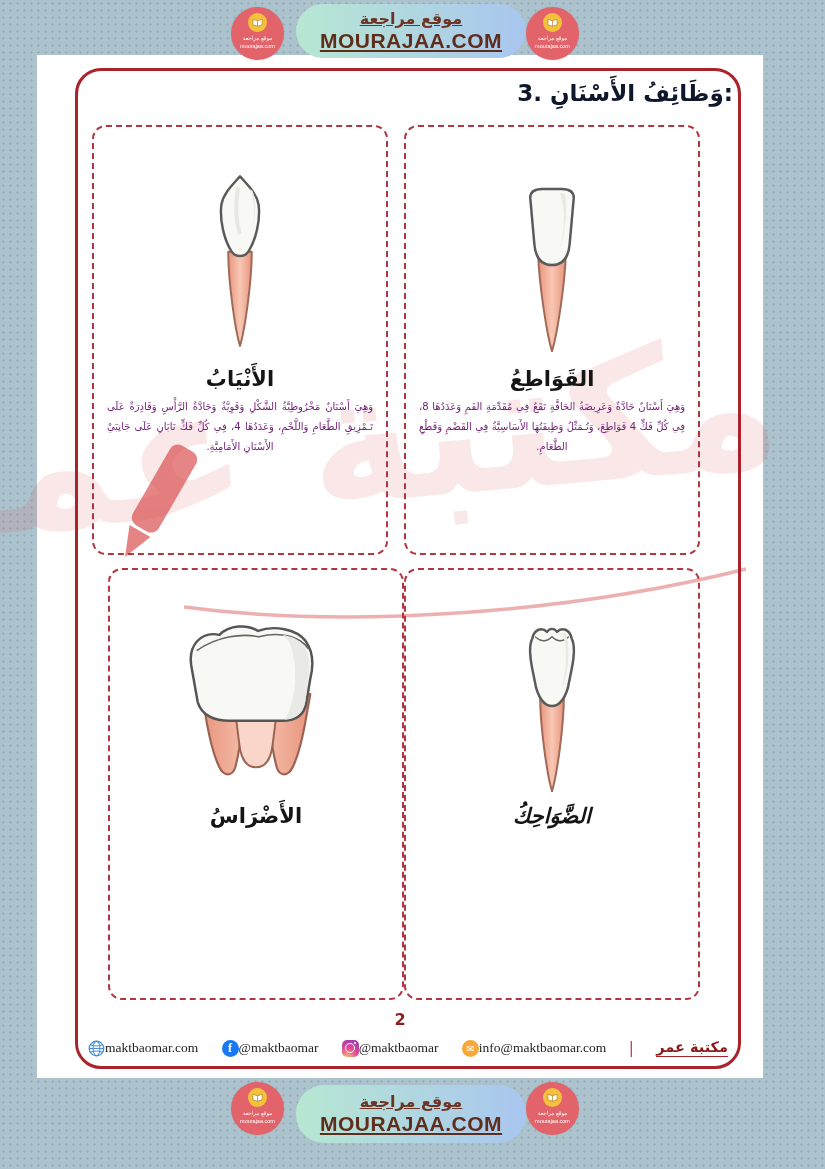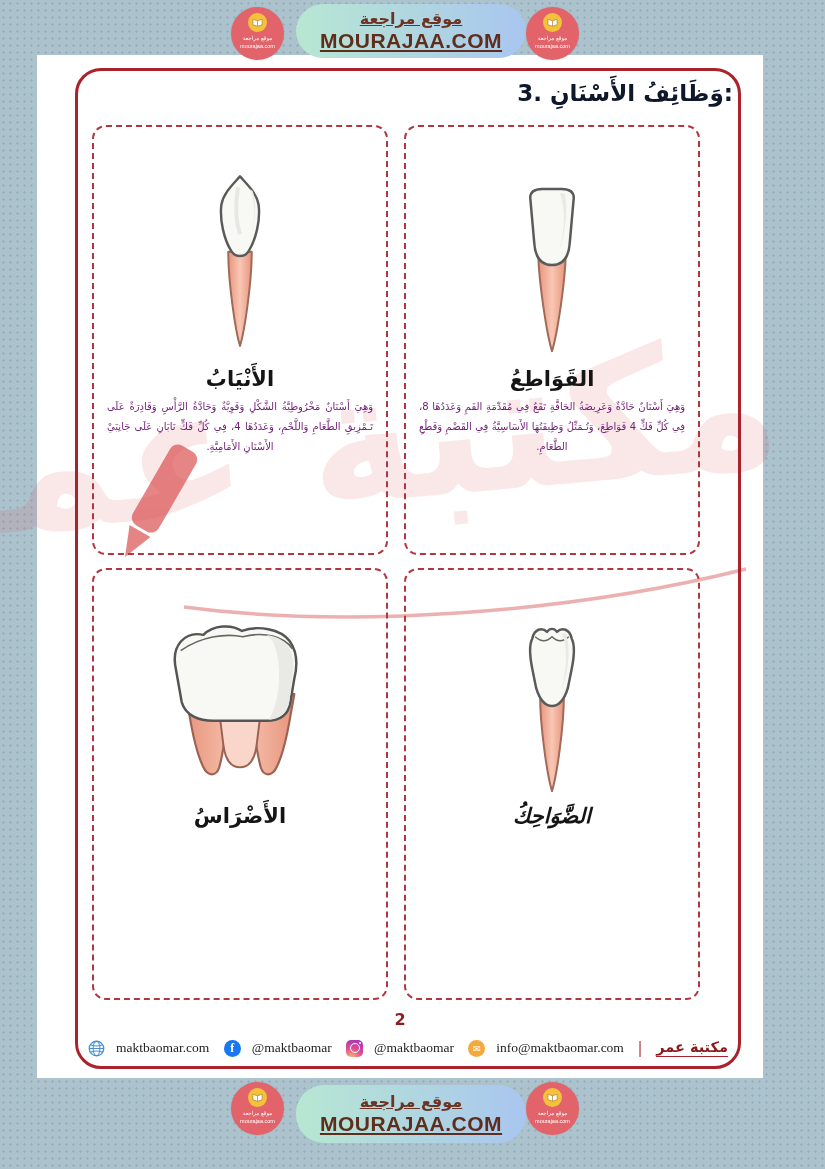--- a/index.html
+++ b/index.html
@@ -39,34 +39,34 @@
   .watermark{position:absolute;left:0;top:0;width:825px;height:1169px;z-index:1;pointer-events:none;}
   .wm-text{position:absolute;left:40px;top:330px;width:740px;font-size:180px;font-weight:bold;
     color:#d84848;opacity:0.12;transform:rotate(-5deg);direction:rtl;white-space:nowrap;text-align:center;}
   .wm-swoosh{position:absolute;left:180px;top:555px;}
   .wm-pen{position:absolute;left:95px;top:425px;}
   
   .card{position:absolute;border:2.5px dashed #b23641;border-radius:14px;z-index:2;
     display:flex;flex-direction:column;align-items:center;background:transparent;}
   .card-tl{left:92px;top:125px;width:292px;height:426px;}
   .card-tr{left:404px;top:125px;width:292px;height:426px;}
-  .card-bl{left:92px;top:568px;width:292px;height:428px;}
+  .card-bl{left:108px;top:568px;width:292px;height:428px;}
   .card-br{left:404px;top:568px;width:292px;height:428px;font-style:italic;}
   .tooth-wrap{height:224px;display:flex;align-items:flex-end;justify-content:center;margin-top:12px;}
   .card-bl .tooth-wrap,.card-br .tooth-wrap{height:218px;}
   .card-title{font-size:21px;font-weight:bold;color:#151515;direction:rtl;margin:4px 0 2px;}
   .card-body{direction:rtl;text-align:justify;text-align-last:center;color:#701a75;
     font-size:10px;line-height:2.02;padding:4px 13px 0 13px;}
   
   .page-num{position:absolute;top:1010px;left:37px;width:726px;text-align:center;
     color:#8a1f1f;font-weight:bold;font-size:16px;z-index:3;}
   .doc-footer{position:absolute;left:88px;top:1035px;width:640px;height:26px;z-index:3;
     display:flex;direction:ltr;align-items:center;justify-content:space-between;
     font-size:13.5px;color:#222;font-family:"Liberation Serif","DejaVu Serif",serif;}
-  .f-item{display:flex;align-items:center;gap:11px;}
+  .f-item{display:flex;align-items:center;gap:0;}
   .icon-fb{width:17px;height:17px;border-radius:50%;background:#1877f2;color:#fff;font-weight:bold;
     font-size:12px;display:flex;align-items:center;justify-content:center;font-family:"Liberation Serif",serif;}
   .icon-ig{width:17px;height:17px;border-radius:5px;position:relative;
     background:radial-gradient(circle at 30% 110%,#fdc468,#df4996 50%,#9b36b7 95%);}
   .icon-ig .ig-lens{position:absolute;top:3.5px;left:3.5px;right:3.5px;bottom:3.5px;
     border:1.5px solid #fff;border-radius:50%;}
   .icon-ig::after{content:'';position:absolute;top:2px;right:2.5px;width:2px;height:2px;border-radius:50%;background:#fff;}
   .icon-mail{width:17px;height:17px;border-radius:50%;background:#f5a93b;color:#fff;
     display:flex;align-items:center;justify-content:center;font-size:9.5px;}
   .f-divider{color:#b02a30;font-weight:bold;font-size:16px;}

